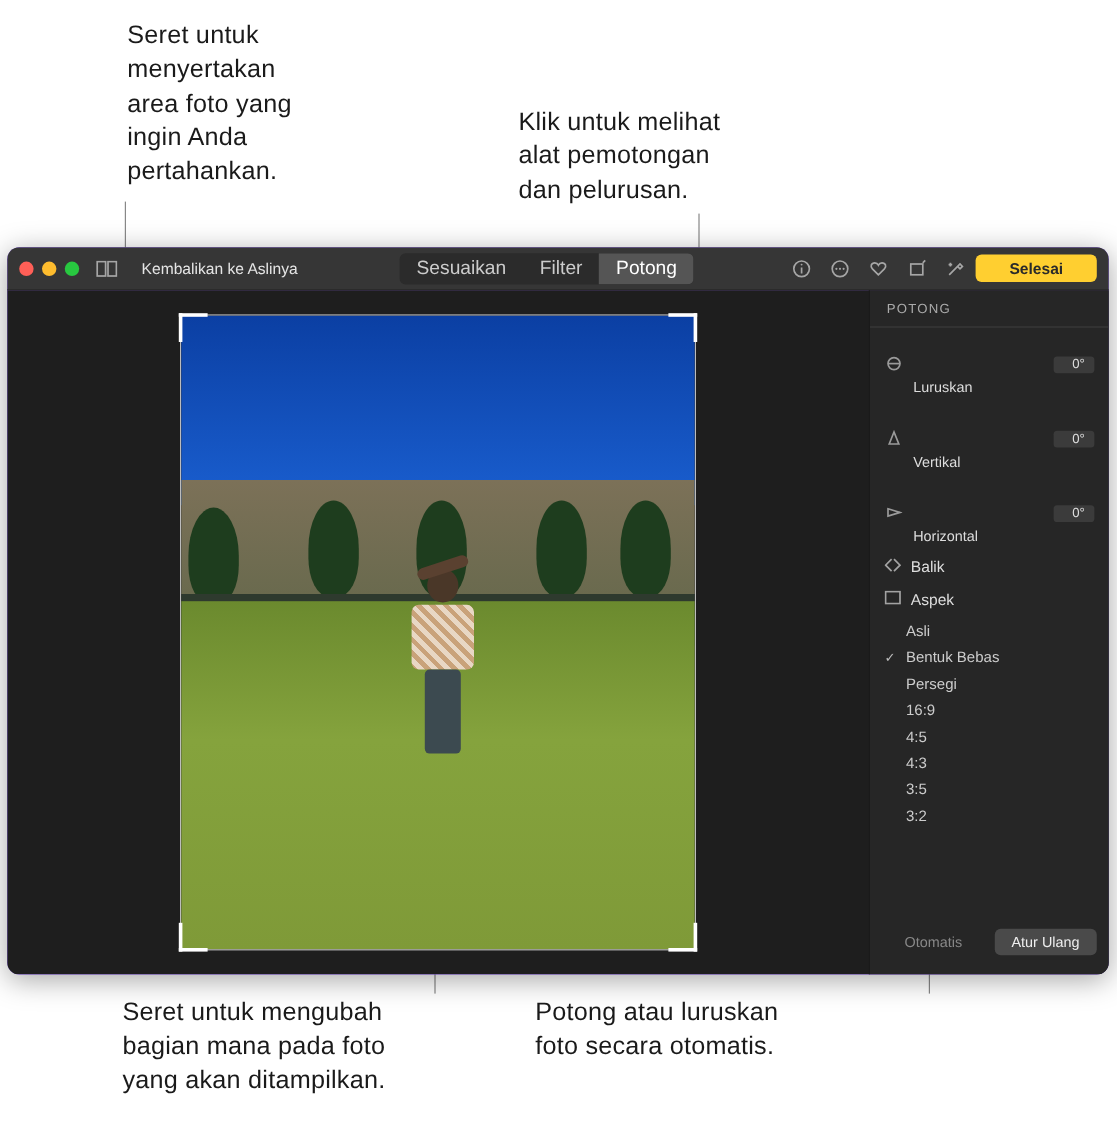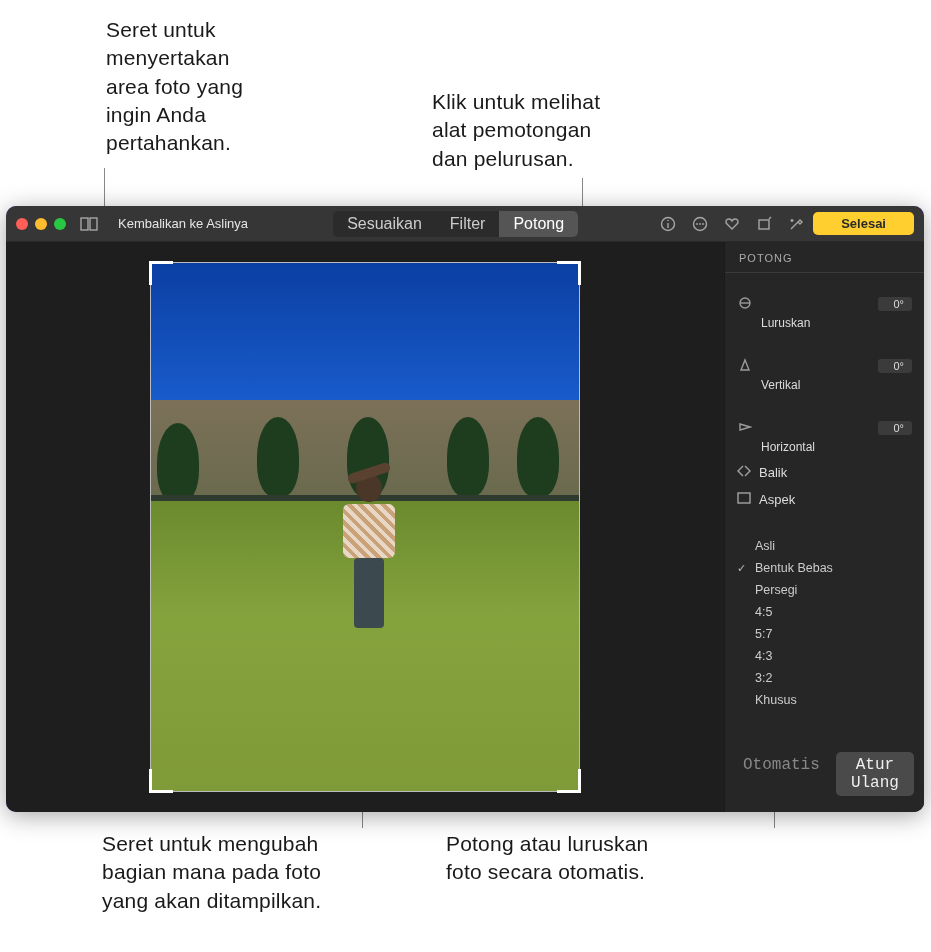--- a/index.html
+++ b/index.html
@@ -185,39 +185,39 @@
 
   .section-row {
     display:flex; align-items:center; gap:6px;
     padding: 6px 12px;
     font-size: 13px;
     color:#ddd;
     cursor:pointer;
   }
   .section-row .sicon { width:16px; opacity:.75; font-size:12px;}
 
-  .aspect-list { padding: 2px 0 4px 0; margin-top: 20px;}
+  .aspect-list { padding: 2px 0 4px 0;}
   .aspect-item {
     display:flex; align-items:center;
     padding: 4px 12px 4px 30px;
     font-size: 12.5px;
     color:#ccc;
     cursor:pointer;
     position:relative;
   }
   .aspect-item .check {
     position:absolute; left:12px; color:#bbb; font-size:11px;
   }
   .panel-footer {
     margin-top:auto; display:flex; gap:8px; padding: 8px 10px;
   }
   .pf-btn {
     flex:1; text-align:center; padding:4px 8px;
-    border-radius:5px; font-size:16px; cursor:pointer;
-    color:#888; background:transparent;font-family:Liberation Mono, monospace;
+    border-radius:5px; font-size:12px; cursor:pointer;
+    color:#888; background:transparent;
   }
   .pf-btn.primary { background:#4a4a4a; color:#eee;}
 
   
   .ico-stroke { stroke:#ccc; stroke-width:1.4; fill:none; }
 </style>
 </head>
 <body>
 
 <div class="callout" style="left:92px; top:16px; width:200px;margin-left:14px;">Seret untuk<br>menyertakan<br>area foto yang<br>ingin Anda<br>pertahankan.</div>
@@ -384,33 +384,33 @@
             <span>Asli</span>
           </div>
         <div class="aspect-item">
             <span class="check">✓</span>
             <span>Bentuk Bebas</span>
           </div>
         <div class="aspect-item">
             <span>Persegi</span>
           </div>
         <div class="aspect-item">
+            <span>16:9</span>
+          </div>
+        <div class="aspect-item">
             <span>4:5</span>
           </div>
         <div class="aspect-item">
-            <span>5:7</span>
-          </div>
-        <div class="aspect-item">
             <span>4:3</span>
           </div>
         <div class="aspect-item">
+            <span>3:5</span>
+          </div>
+        <div class="aspect-item">
             <span>3:2</span>
-          </div>
-        <div class="aspect-item">
-            <span>Khusus</span>
           </div>
       </div>
 
       <div class="panel-footer">
         <div class="pf-btn">Otomatis</div>
         <div class="pf-btn primary">Atur Ulang</div>
       </div>
     </div>
 
   </div>

